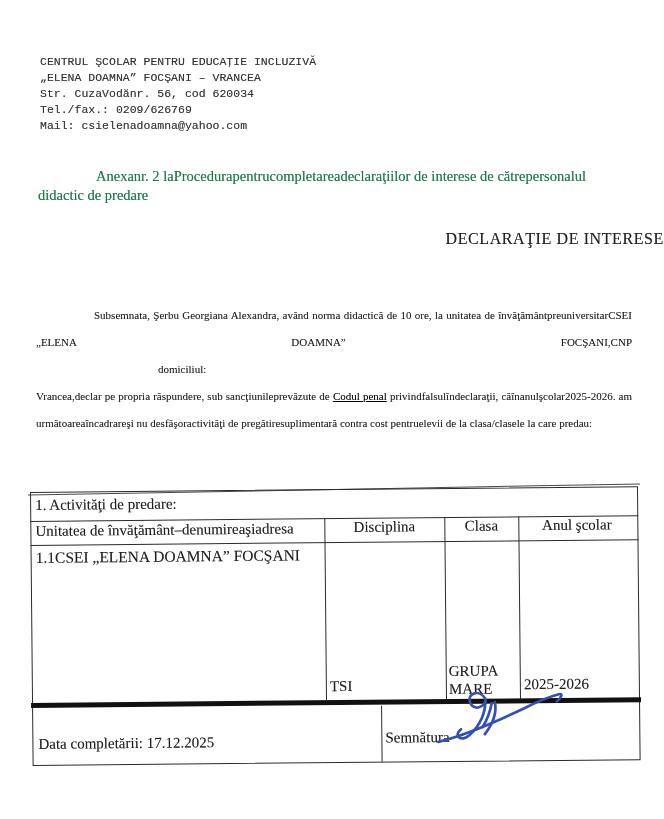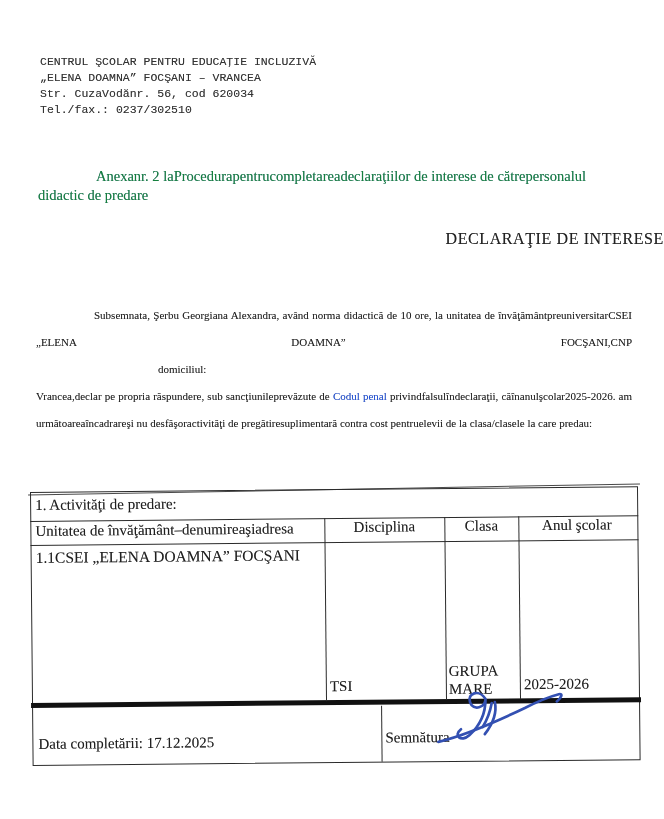--- a/index.html
+++ b/index.html
@@ -32,21 +32,21 @@
   }
   
   .body-text{
     position:absolute;left:36px;top:302px;width:596px;
     font-size:11px;line-height:27px;color:#1d1d1d;
     text-shadow:0 0 .4px rgba(0,0,0,.3);
   }
   .body-intro{text-align:justify;text-align-last:justify;text-indent:58px;}
   .domicile{margin-left:122px;}
   .body-cont{text-align:justify;}
-  .penal-link{color:#1d4ed8;cursor:pointer;}
+  .penal-link{color:#000000;text-decoration:underline;cursor:pointer;}
   
   .scan-line{
     position:absolute;left:28px;top:489px;width:612px;height:0;
     border-top:1.5px solid #4a4a4a;transform:rotate(-1.05deg);
   }
   
   .doc-table{
     position:absolute;left:30px;top:492px;width:606px;height:272px;
     border:1.6px solid #2b2b2b;
     transform:rotate(-0.55deg);transform-origin:left top;
@@ -78,21 +78,22 @@
 </style>
 </head>
 <body>
 
 <div class="page">
 
   <div class="letterhead">
     <div>CENTRUL ŞCOLAR PENTRU EDUCAŢIE INCLUZIVĂ</div>
     <div>„ELENA DOAMNA” FOCŞANI – VRANCEA</div>
     <div>Str. CuzaVodănr. 56, cod 620034</div>
-    <div>Tel./fax.: 0237/302510</div>
+    <div>Tel./fax.: 0209/626769</div>
+    <div>Mail: csielenadoamna@yahoo.com</div>
   </div>
 
   <div class="annex">Anexanr. 2  laProcedurapentrucompletareadeclaraţiilor de interese de cătrepersonalul didactic de predare</div>
 
   <div class="doc-title">DECLARAŢIE DE INTERESE</div>
 
   <div class="body-text">
     <div class="body-intro">Subsemnata, Şerbu Georgiana Alexandra, având norma didactică de 10 ore, la unitatea de învăţământpreuniversitarCSEI „ELENA DOAMNA” FOCŞANI,CNP</div>
     <div class="domicile">domiciliul:</div>
     <div class="body-cont"><span>Vrancea,declar pe propria răspundere, sub sancţiunileprevăzute de </span><a class="penal-link">Codul penal</a><span> privindfalsulîndeclaraţii, căînanulşcolar2025-2026. am următoareaîncadrareşi nu desfăşoractivităţi de pregătiresuplimentară contra cost pentruelevii de la clasa/clasele la care predau:</span></div>

